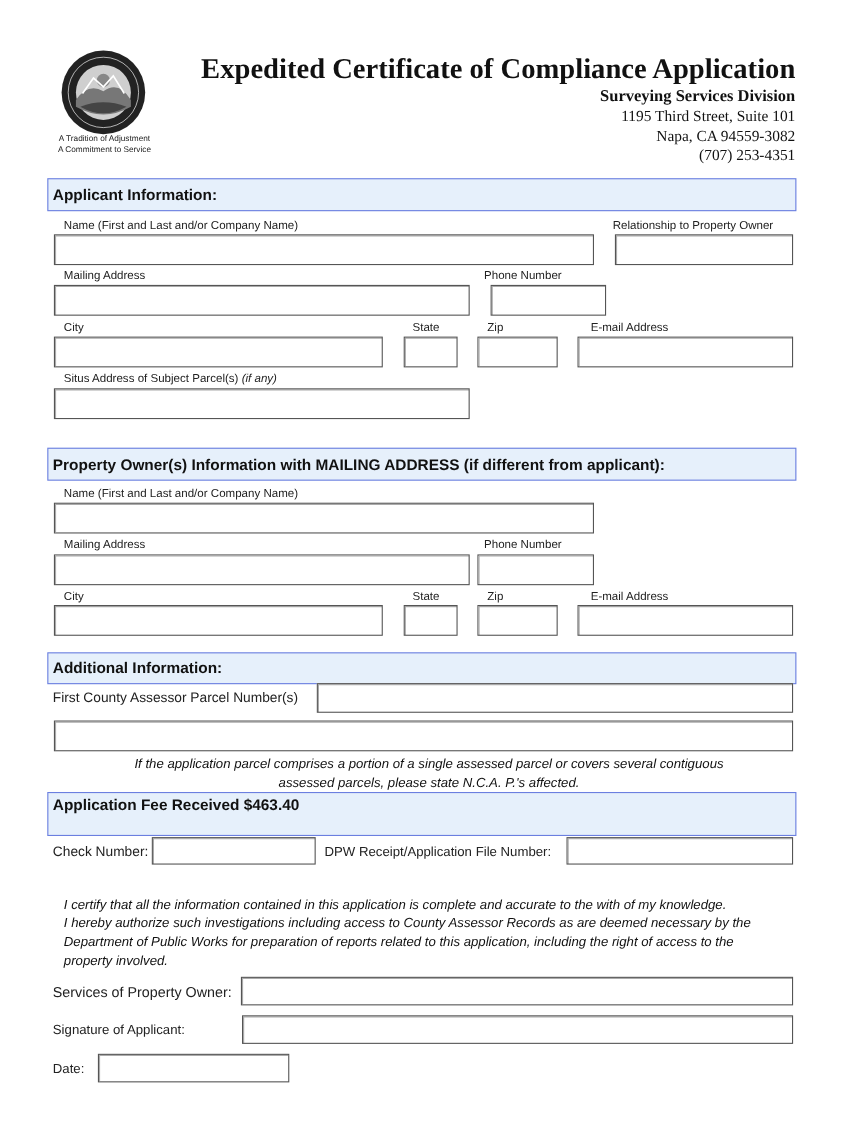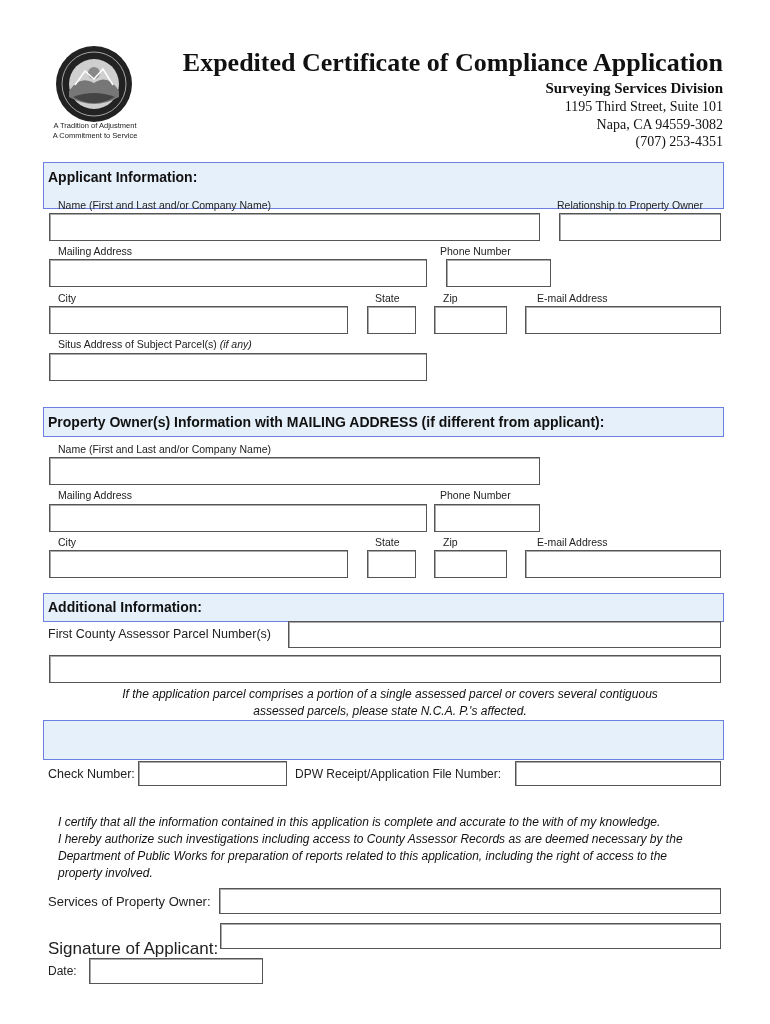--- a/index.html
+++ b/index.html
@@ -37,21 +37,21 @@
 </div>
 <div class="abs tagline" style="top:121px;">A Tradition of Adjustment</div>
 <div class="abs tagline" style="top:131px;">A Commitment to Service</div>
 
 <div class="abs title serif">Expedited Certificate of Compliance Application</div>
 <div class="abs subtitle serif">Surveying Services Division</div>
 <div class="abs addr serif" style="top:99px;text-align:right;">1195 Third Street, Suite 101</div>
 <div class="abs addr serif" style="top:117px;">Napa, CA 94559-3082</div>
 <div class="abs addr serif" style="top:134px;">(707) 253-4351</div>
 
-<div class="abs section" style="top:162px; height:47px; line-height:28px;">Applicant Information:</div>
+<div class="abs section" style="top:162px; height:30px; line-height:28px;">Applicant Information:</div>
 
 <div class="abs label" style="left:58px; top:199px;">Name (First and Last and/or Company Name)</div>
 <div class="abs label" style="left:557px; top:199px;">Relationship to Property Owner</div>
 <div class="abs field" style="left:49px; top:213px; width:491px; height:28px;"><input value="" style=""></div>
 <div class="abs field" style="left:559px; top:213px; width:162px; height:28px;"><input value="" style=""></div>
 
 <div class="abs label" style="left:58px; top:245px;">Mailing Address</div>
 <div class="abs label" style="left:440px; top:245px;">Phone Number</div>
 <div class="abs field" style="left:49px; top:259px; width:378px; height:28px;"><input value="" style=""></div>
 <div class="abs field" style="left:446px; top:259px; width:105px; height:28px;"><input value="" style=""></div>
@@ -88,31 +88,32 @@
 <div class="abs field" style="left:525px; top:550px; width:196px; height:28px;"><input value="" style=""></div>
 
 <div class="abs section" style="top:593px; height:29px; line-height:27px;">Additional Information:</div>
 <div class="abs mlabel" style="left:48px; top:627px;">First County Assessor Parcel Number(s)</div>
 <div class="abs field" style="left:288px; top:621px; width:433px; height:27px;"><input value="" style=""></div>
 <div class="abs field" style="left:49px; top:655px; width:672px; height:28px;"><input value="" style=""></div>
 <div class="abs note" style="top:686px;">If the application parcel comprises a portion of a single assessed parcel or covers several contiguous</div>
 <div class="abs note" style="top:703px;">assessed parcels, please state N.C.A. P.'s affected.</div>
 
 <div class="abs section" style="top:720px; height:40px; line-height:19px; padding-top:1px;">
+  <div>Application Fee Received $463.40</div>
 </div>
 <div class="abs mlabel" style="left:48px; top:767px;">Check Number:</div>
 <div class="abs field" style="left:138px; top:761px; width:149px; height:25px;"><input value="" style=""></div>
 <div class="abs mlabel" style="left:295px; top:767px; font-size:12px;">DPW Receipt/Application File Number:</div>
 <div class="abs field" style="left:515px; top:761px; width:206px; height:25px;"><input value="" style=""></div>
 
 <div class="abs cert" style="top:814px;">I certify that all the information contained in this application is complete and accurate to the with of my knowledge.</div>
 <div class="abs cert" style="top:831px;">I hereby authorize such investigations including access to County Assessor Records as are deemed necessary by the</div>
 <div class="abs cert" style="top:848px;">Department of Public Works for preparation of reports related to this application, including the right of access to the</div>
 <div class="abs cert" style="top:865px;">property involved.</div>
 
 <div class="abs mlabel" style="left:48px; top:894px; font-size:13px;">Services of Property Owner:</div>
 <div class="abs field" style="left:219px; top:888px; width:502px; height:26px;"><input value="" style=""></div>
 
-<div class="abs mlabel" style="left:48px; top:929px; font-size:17px;margin-top:10px;">Signature of Applicant:</div>
+<div class="abs mlabel" style="left:48px; top:929px; font-size:12px;">Signature of Applicant:</div>
 <div class="abs field" style="left:220px; top:923px; width:501px; height:26px;"><input value="" style=""></div>
 
 <div class="abs mlabel" style="left:48px; top:964px; font-size:12px;">Date:</div>
 <div class="abs field" style="left:89px; top:958px; width:174px; height:26px;"><input value="" style=""></div>
 
 </body></html>

